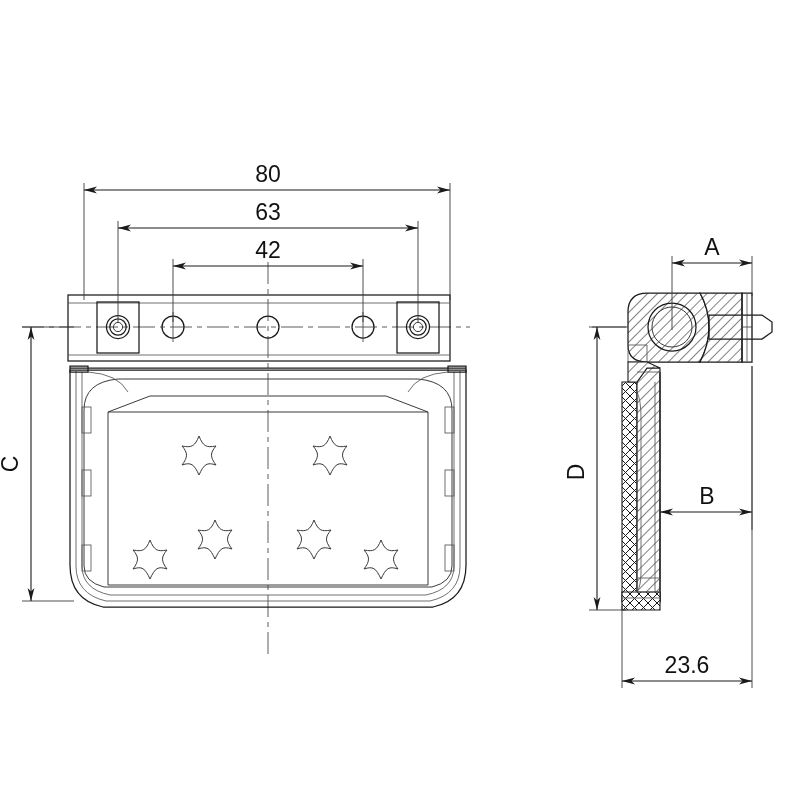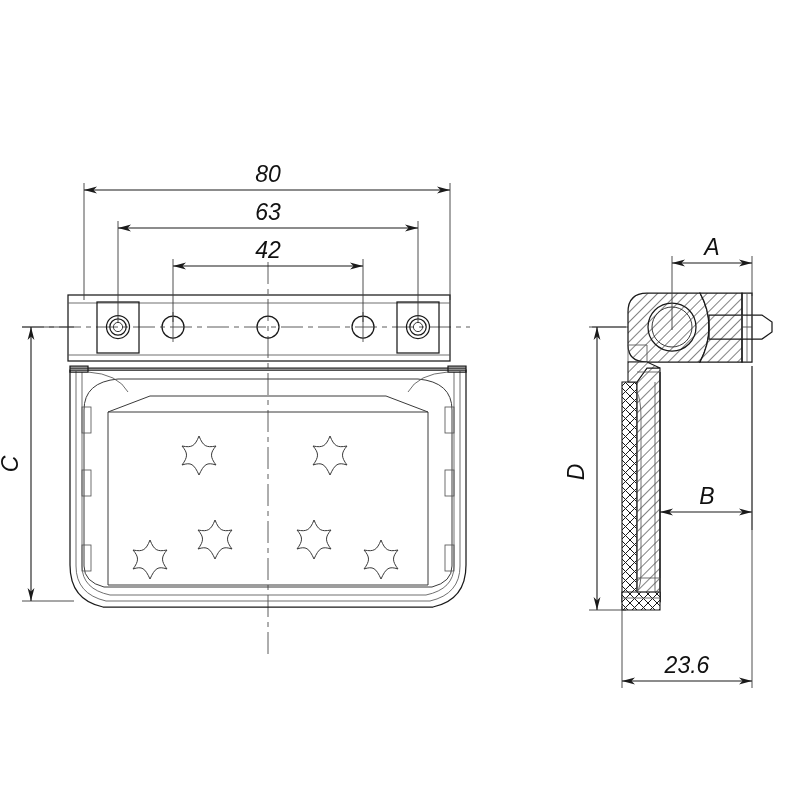--- a/index.html
+++ b/index.html
@@ -12,21 +12,20 @@
     width: 800px;
     height: 800px;
     overflow: hidden;
     font-family: "Liberation Sans", sans-serif;
   }
   #drawing-root {
     position: relative;
     width: 800px;
     height: 800px;
     background: #ffffff;
-    font-style: italic;
   }
   svg#drawing {
     display: block;
     width: 800px;
     height: 800px;
   }
   .ln       { fill: none; stroke: #1a1a1a; stroke-width: 1.25; }
   .ln-thin  { fill: none; stroke: #3a3a3a; stroke-width: 1; }
   .ln-hair  { fill: none; stroke: #555555; stroke-width: 0.85; }
   .dimline  { fill: none; stroke: #1a1a1a; stroke-width: 1.1; }

